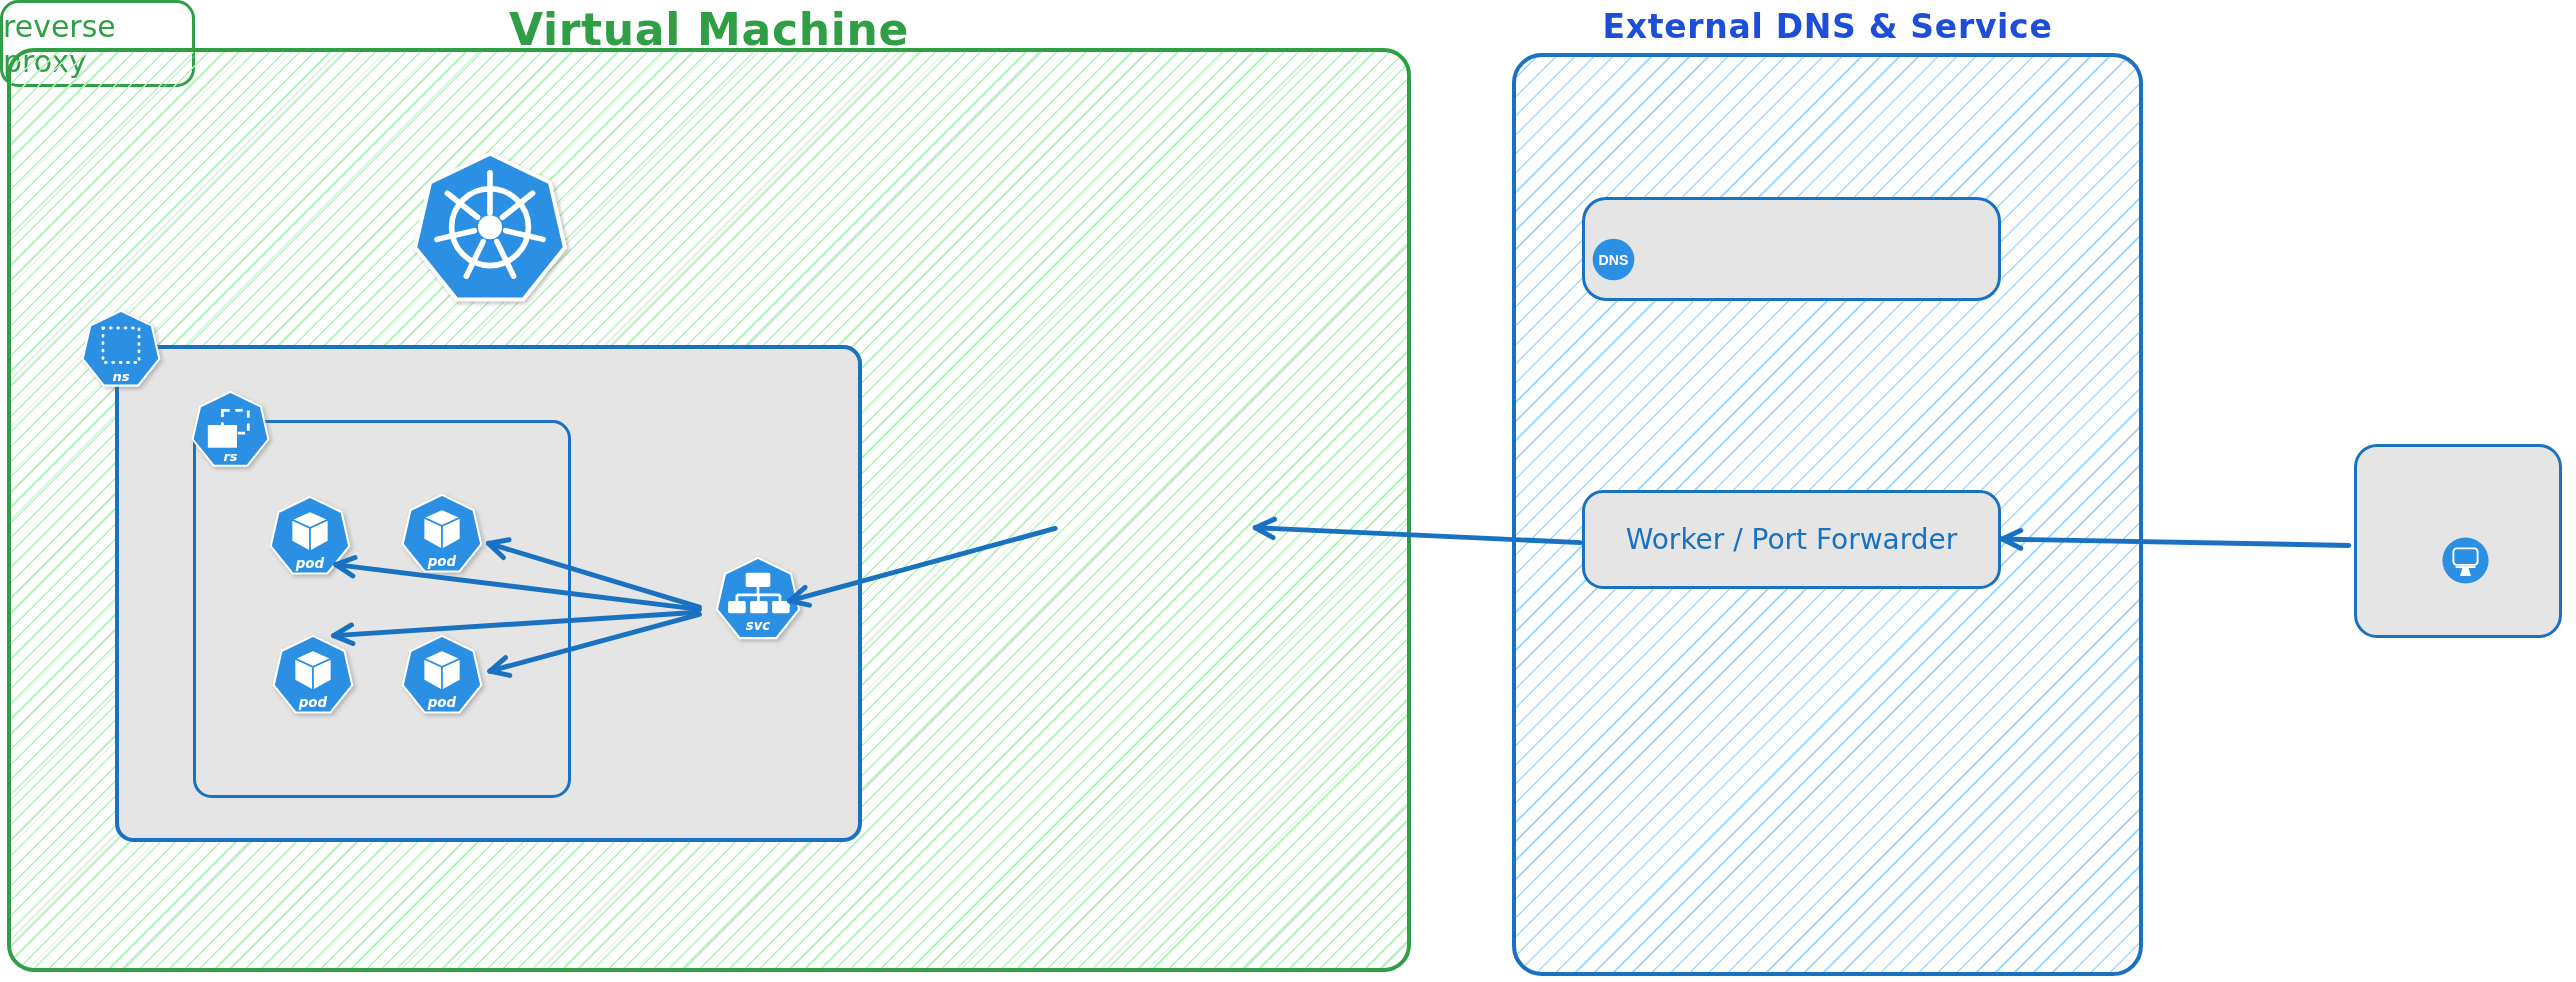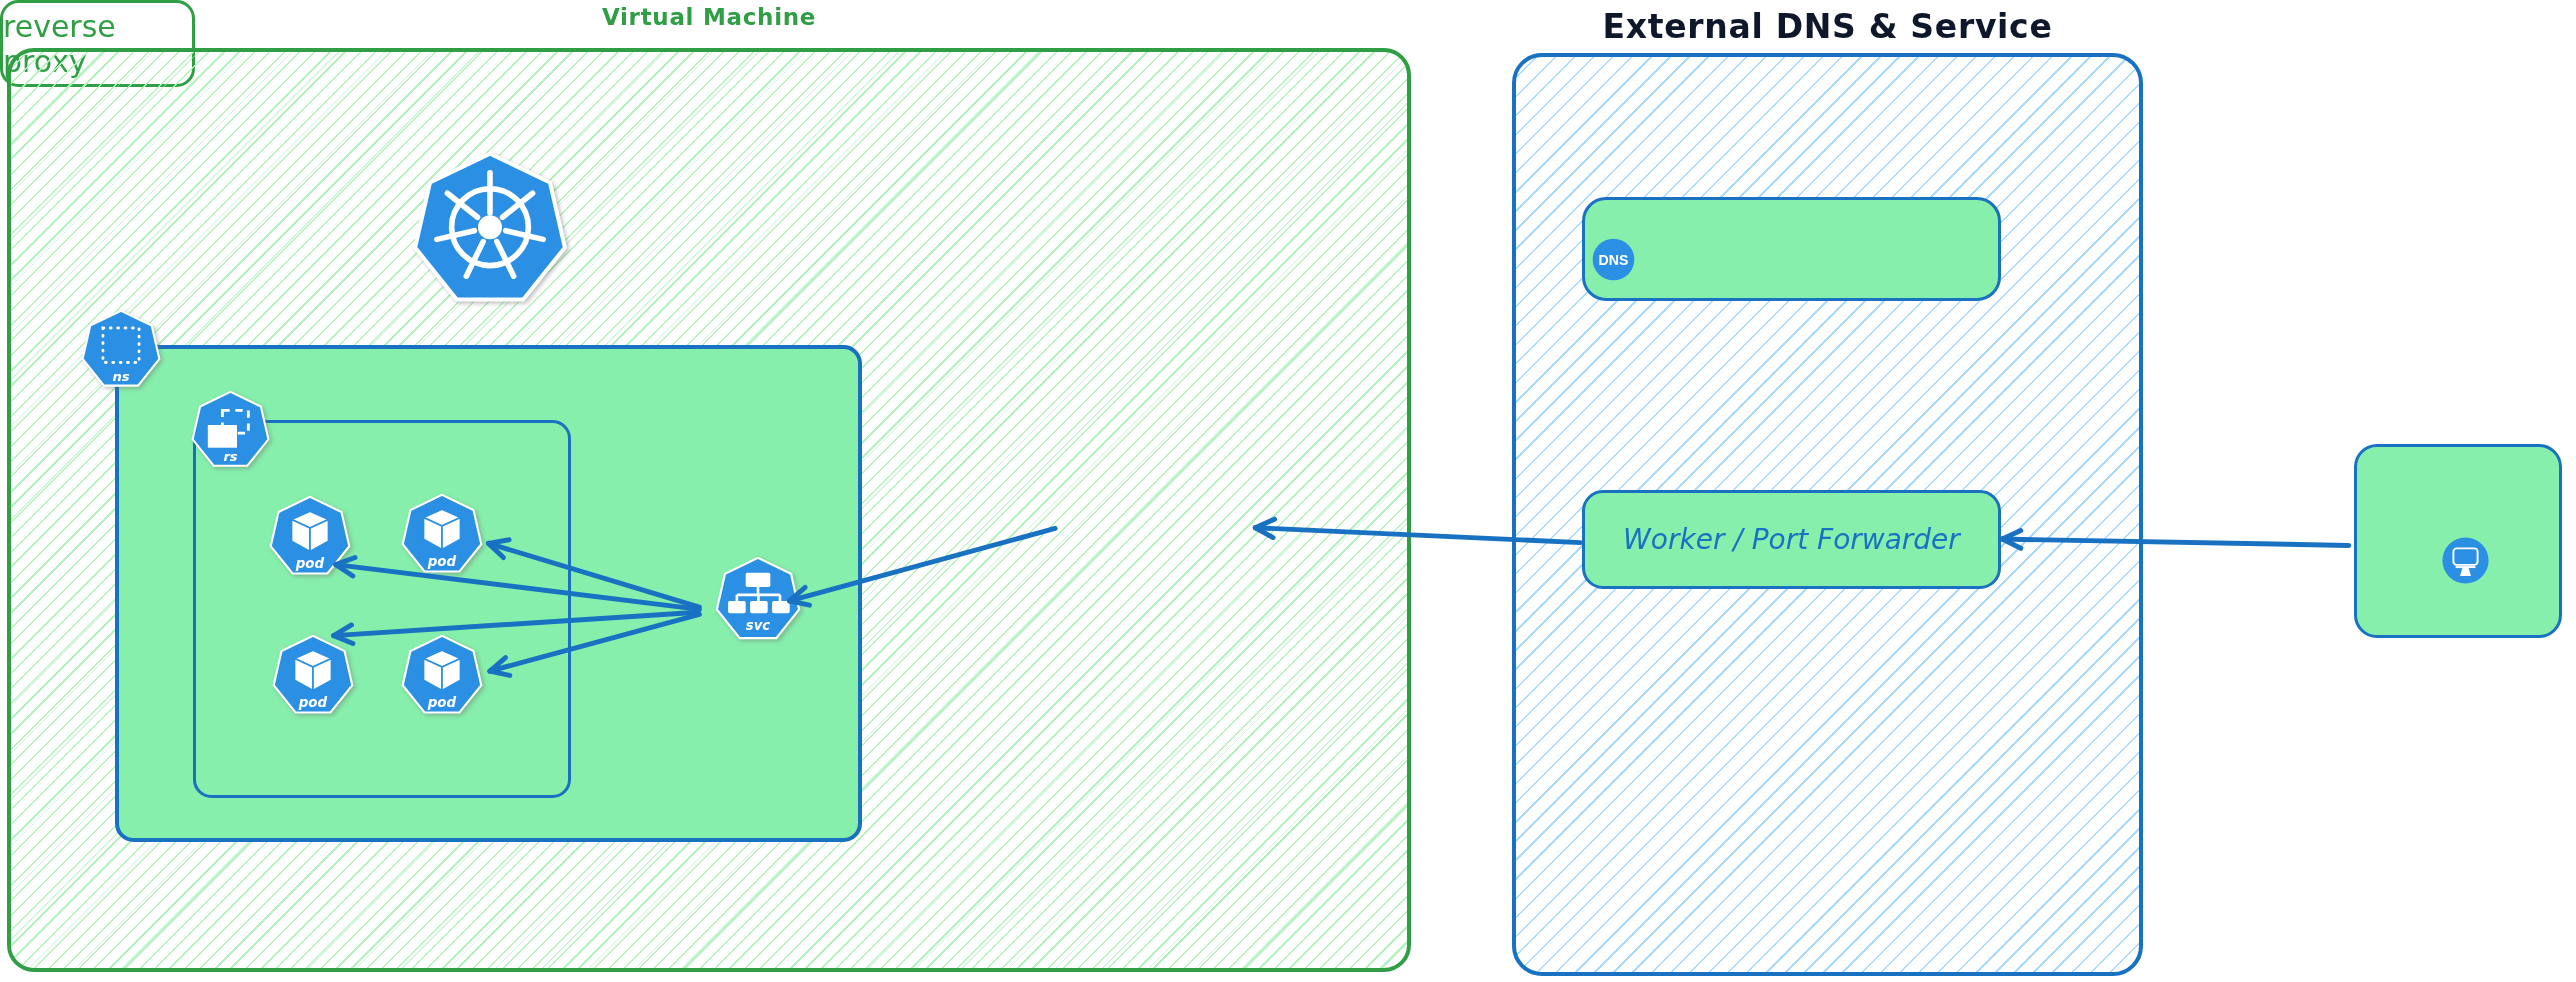--- a/index.html
+++ b/index.html
@@ -14,25 +14,25 @@
     background-image:
       repeating-linear-gradient(135deg, rgba(178,242,187,0.95) 0 1.6px, transparent 1.6px 10.7px),
       repeating-linear-gradient(135deg, rgba(150,230,168,0.45) 0 1.1px, transparent 1.1px 33px);
   }
   #external-box {
     left:1512px; top:53px; width:631px; height:923px;
     border:4.3px solid #1971c2; border-radius:30px;
     background-image: repeating-linear-gradient(135deg, rgba(165,216,255,0.95) 0 1.7px, transparent 1.7px 13.5px);
   }
   .region-title { position:absolute; text-align:center; font-weight:600; letter-spacing:0.7px; }
-  #vm-title { left:7px; top:4.3px; width:1404px; font-size:23px; color:#2f9e44; }
-  #external-title { left:1512px; top:7px; width:631px; font-size:33px; color:#0f172a; }
-
-  
-  .white-box { position:absolute; background:#86efac; border-style:solid; border-color:#1971c2;font-style:italic; }
+  #vm-title { left:7px; top:4.3px; width:1404px; font-size:44px; color:#2f9e44; }
+  #external-title { left:1512px; top:7px; width:631px; font-size:33px; color:#1d4ed8; }
+
+  
+  .white-box { position:absolute; background:#e5e5e5; border-style:solid; border-color:#1971c2; }
   #namespace-box { left:115px; top:345px; width:747px; height:497px; border-width:4.3px; border-radius:18.5px; }
   #replicaset-box { left:193px; top:420px; width:378px; height:378px; border-width:3.6px; border-radius:18.5px; }
   #dns-record-box { left:1582px; top:197px; width:419px; height:104px; border-width:3.6px; border-radius:24px; }
   #worker-box { left:1582px; top:490px; width:419px; height:99px; border-width:3.6px; border-radius:21px;
                 display:flex; align-items:center; justify-content:center; }
   #ci-box { left:2354px; top:444px; width:208px; height:194px; border-width:3.6px; border-radius:23px; }
   #reverse-proxy-box { left:1057px; top:480px; width:195px; height:87px; background:#fff;
                        border:3.6px solid #2f9e44; border-radius:18.5px;
                        display:flex; align-items:center; justify-content:center; }
   #reverse-proxy-label { font-size:30px; color:#2f9e44; }

